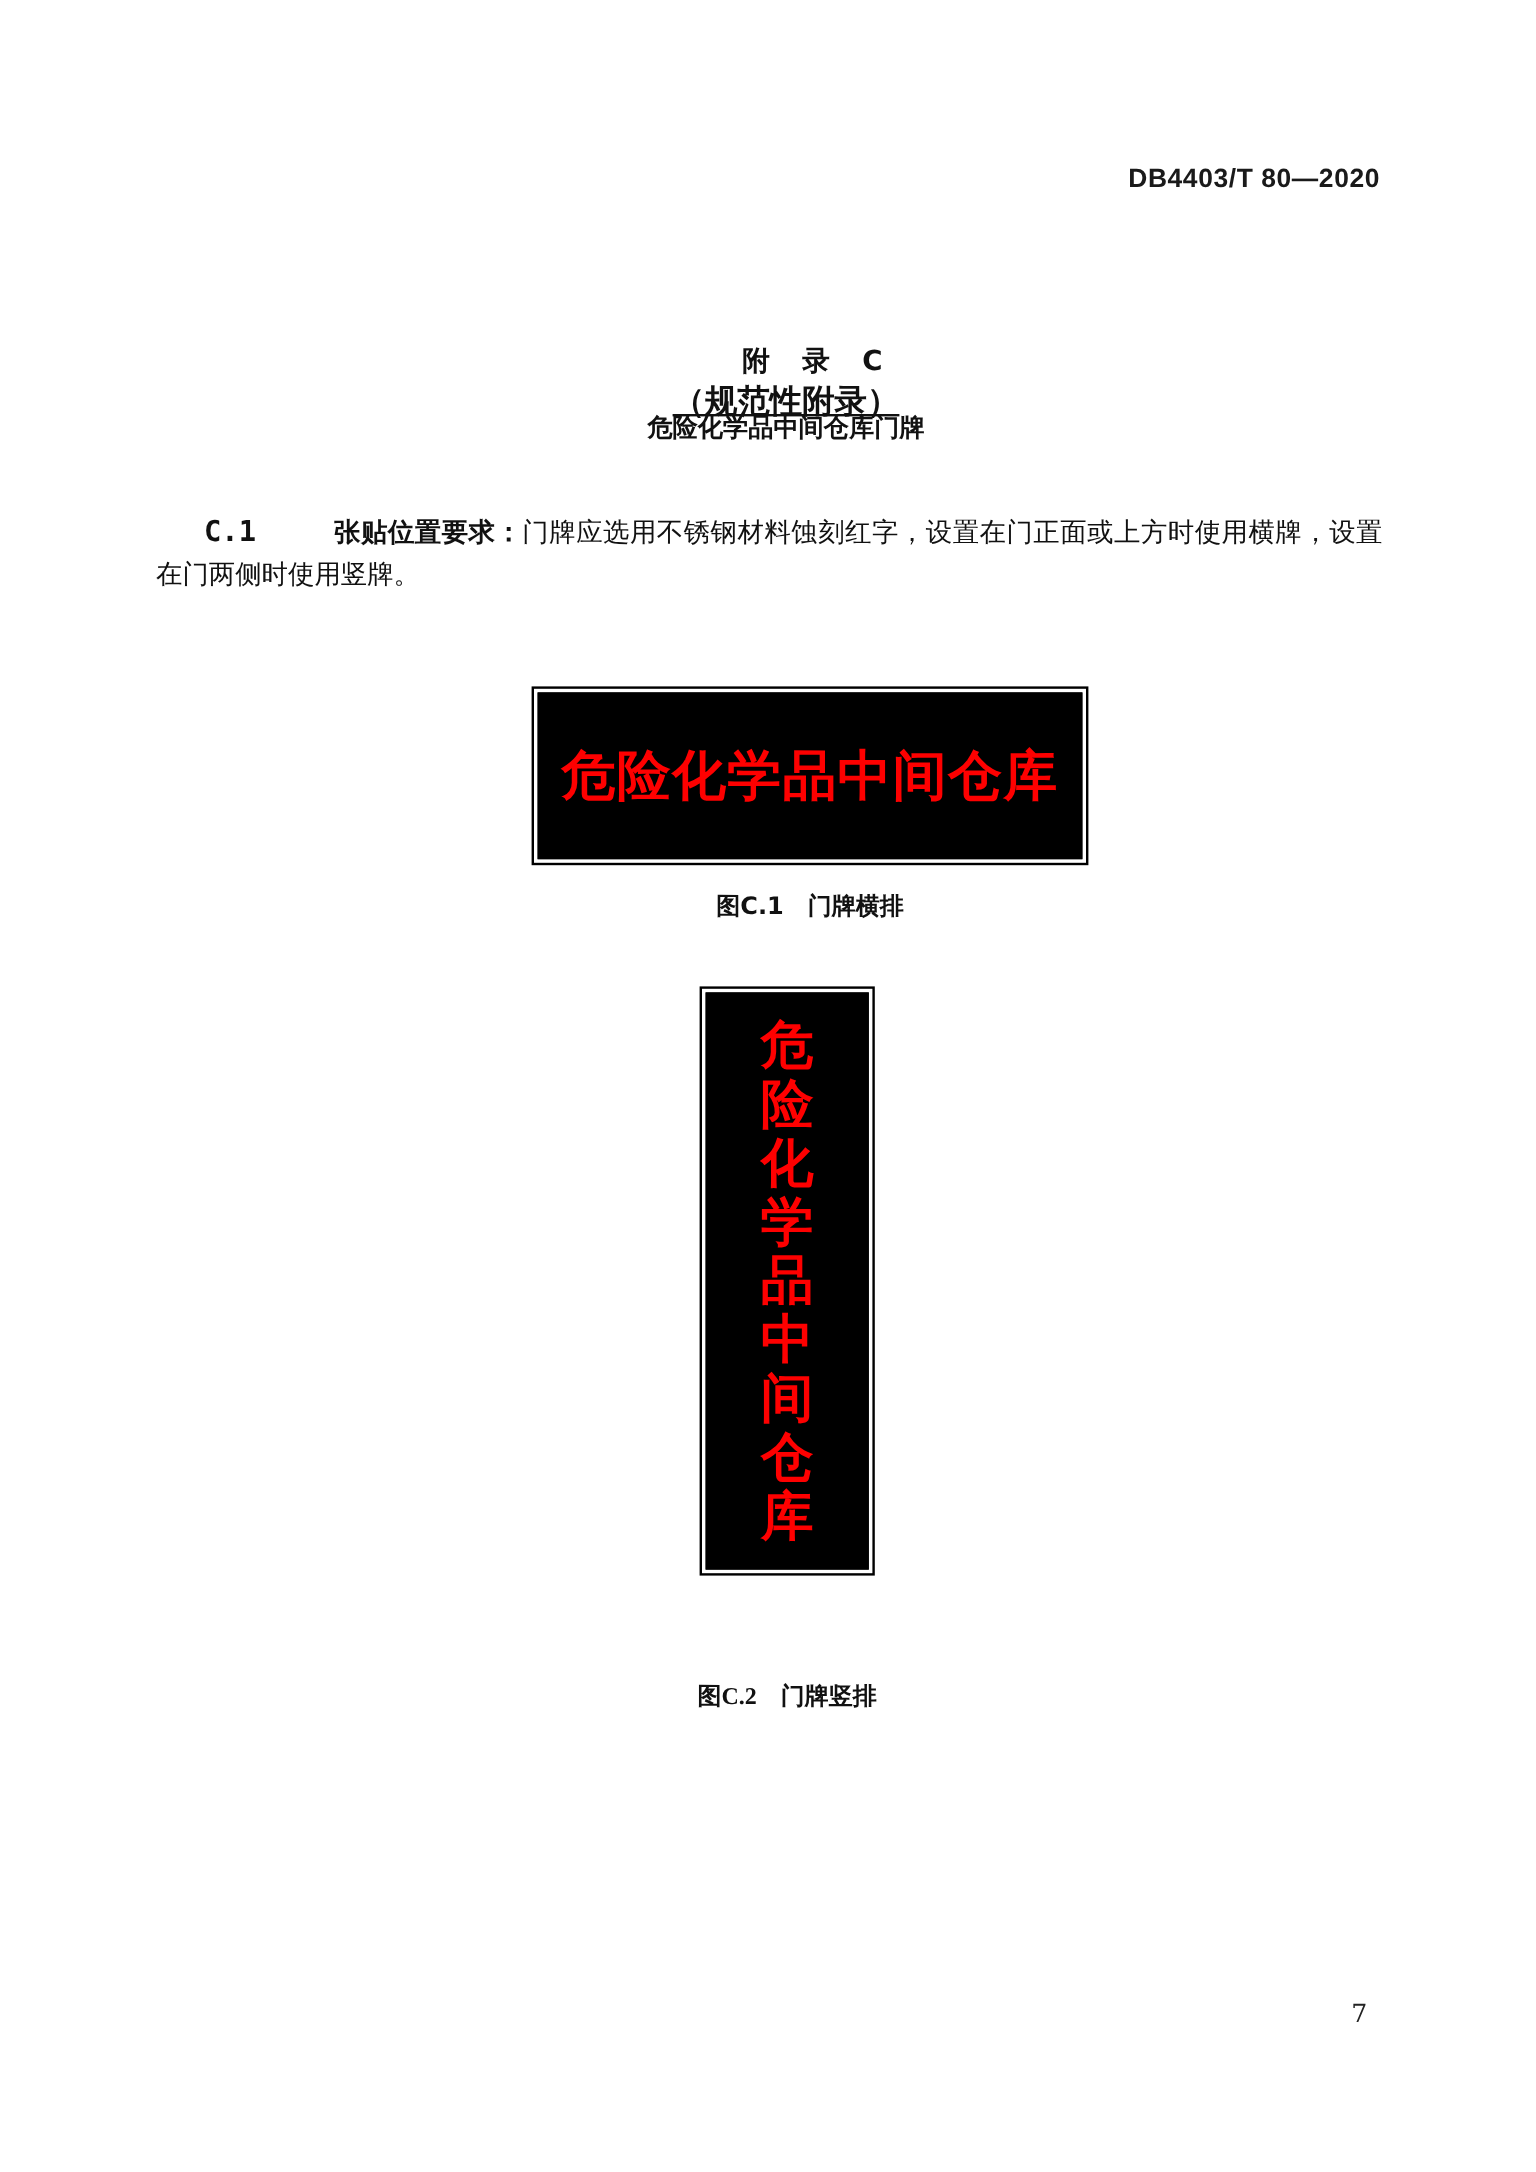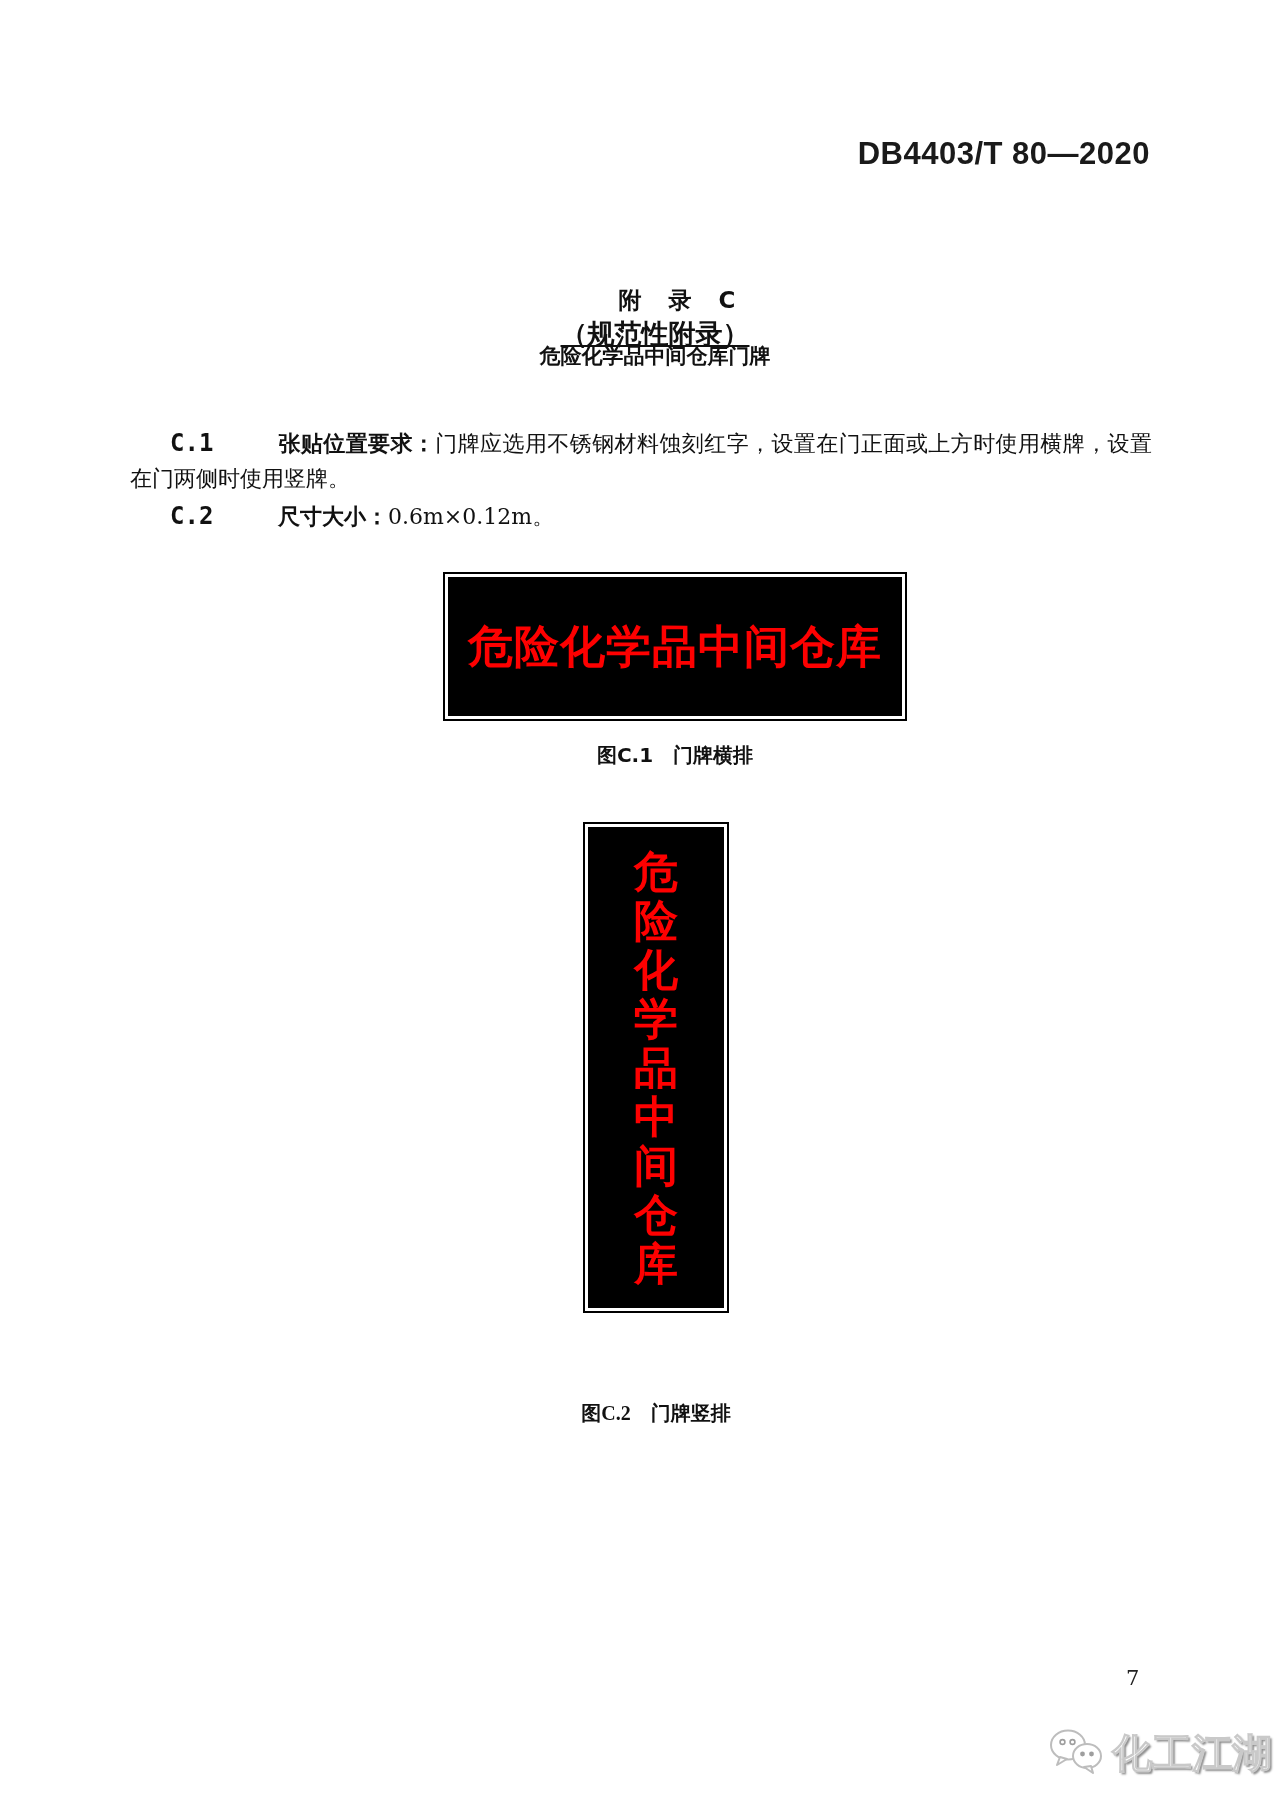--- a/index.html
+++ b/index.html
@@ -11,21 +11,21 @@
     overflow: hidden;
     font-family: "DejaVu Serif", serif;
     color: #111;
   }
   .doc-number {
     position: absolute;
     top: 136px;
     right: 130px;
     font-family: "Liberation Sans", sans-serif;
     font-weight: bold;
-    font-size: 31px;
+    font-size: 22px;
     letter-spacing: 0.5px;
     color: #1a1a1a;
   }
   .center-line {
     position: absolute;
     left: 655px;
     transform: translateX(-50%);
     white-space: nowrap;
     font-family: "DejaVu Sans", sans-serif;
     color: #111;
@@ -145,58 +145,34 @@
   <div class="center-line appendix-title">附　录　C</div>
 
   <div class="center-line appendix-type">（规范性附录）</div>
 
   <div class="center-line appendix-heading">危险化学品中间仓库门牌</div>
 
   <p class="clause clause-1">
     <span class="clause-num">C.1</span><span class="clause-label">张贴位置要求：</span><span class="clause-text">门牌应选用不锈钢材料蚀刻红字，设置在门正面或上方时使用横牌，设置在门两侧时使用竖牌。</span>
   </p>
 
-  <p class="clause clause-2">
-    <span class="clause-num">C.2</span><span class="clause-label">尺寸大小：</span><span class="clause-text">0.6m×0.12m。</span>
-  </p>
 
 
   <div class="sign-frame sign-horizontal">
     <div class="sign-inner">
       <div class="sign-text">危险化学品中间仓库</div>
     </div>
   </div>
 
   <div class="figure-caption caption-1">图C.1　门牌横排</div>
 
   <div class="sign-frame sign-vertical">
     <div class="sign-inner">
       <div class="sign-text">危险化学品中间仓库</div>
     </div>
   </div>
 
   <div class="figure-caption caption-2">图C.2　门牌竖排</div>
 
   <div class="page-number">7</div>
 
-  <div class="brand-watermark">
-    <span>
-      <svg width="58" height="48" viewBox="0 0 58 48" aria-hidden="true">
-        <g fill="#ffffff" stroke="#bdbdbd" stroke-width="2">
-          <ellipse cx="20" cy="17" rx="17" ry="14.5"></ellipse>
-          <path d="M12 29 L9 37 L19 31 Z" stroke-linejoin="round"></path>
-          <ellipse cx="39" cy="28" rx="14" ry="12"></ellipse>
-          <path d="M43 38 L45 45 L36 39 Z" stroke-linejoin="round"></path>
-        </g>
-        <g fill="#ffffff" stroke="#9e9e9e" stroke-width="1.6">
-          <circle cx="14.5" cy="14" r="2.4"></circle>
-          <circle cx="24.5" cy="14" r="2.4"></circle>
-        </g>
-        <g fill="#9e9e9e">
-          <circle cx="34.5" cy="26" r="2.4"></circle>
-          <circle cx="43.5" cy="26" r="2.4"></circle>
-        </g>
-      </svg>
-    </span>
-    <span class="brand-name">化工江湖</span>
-  </div>
 
 </div>
 
 </body></html>

